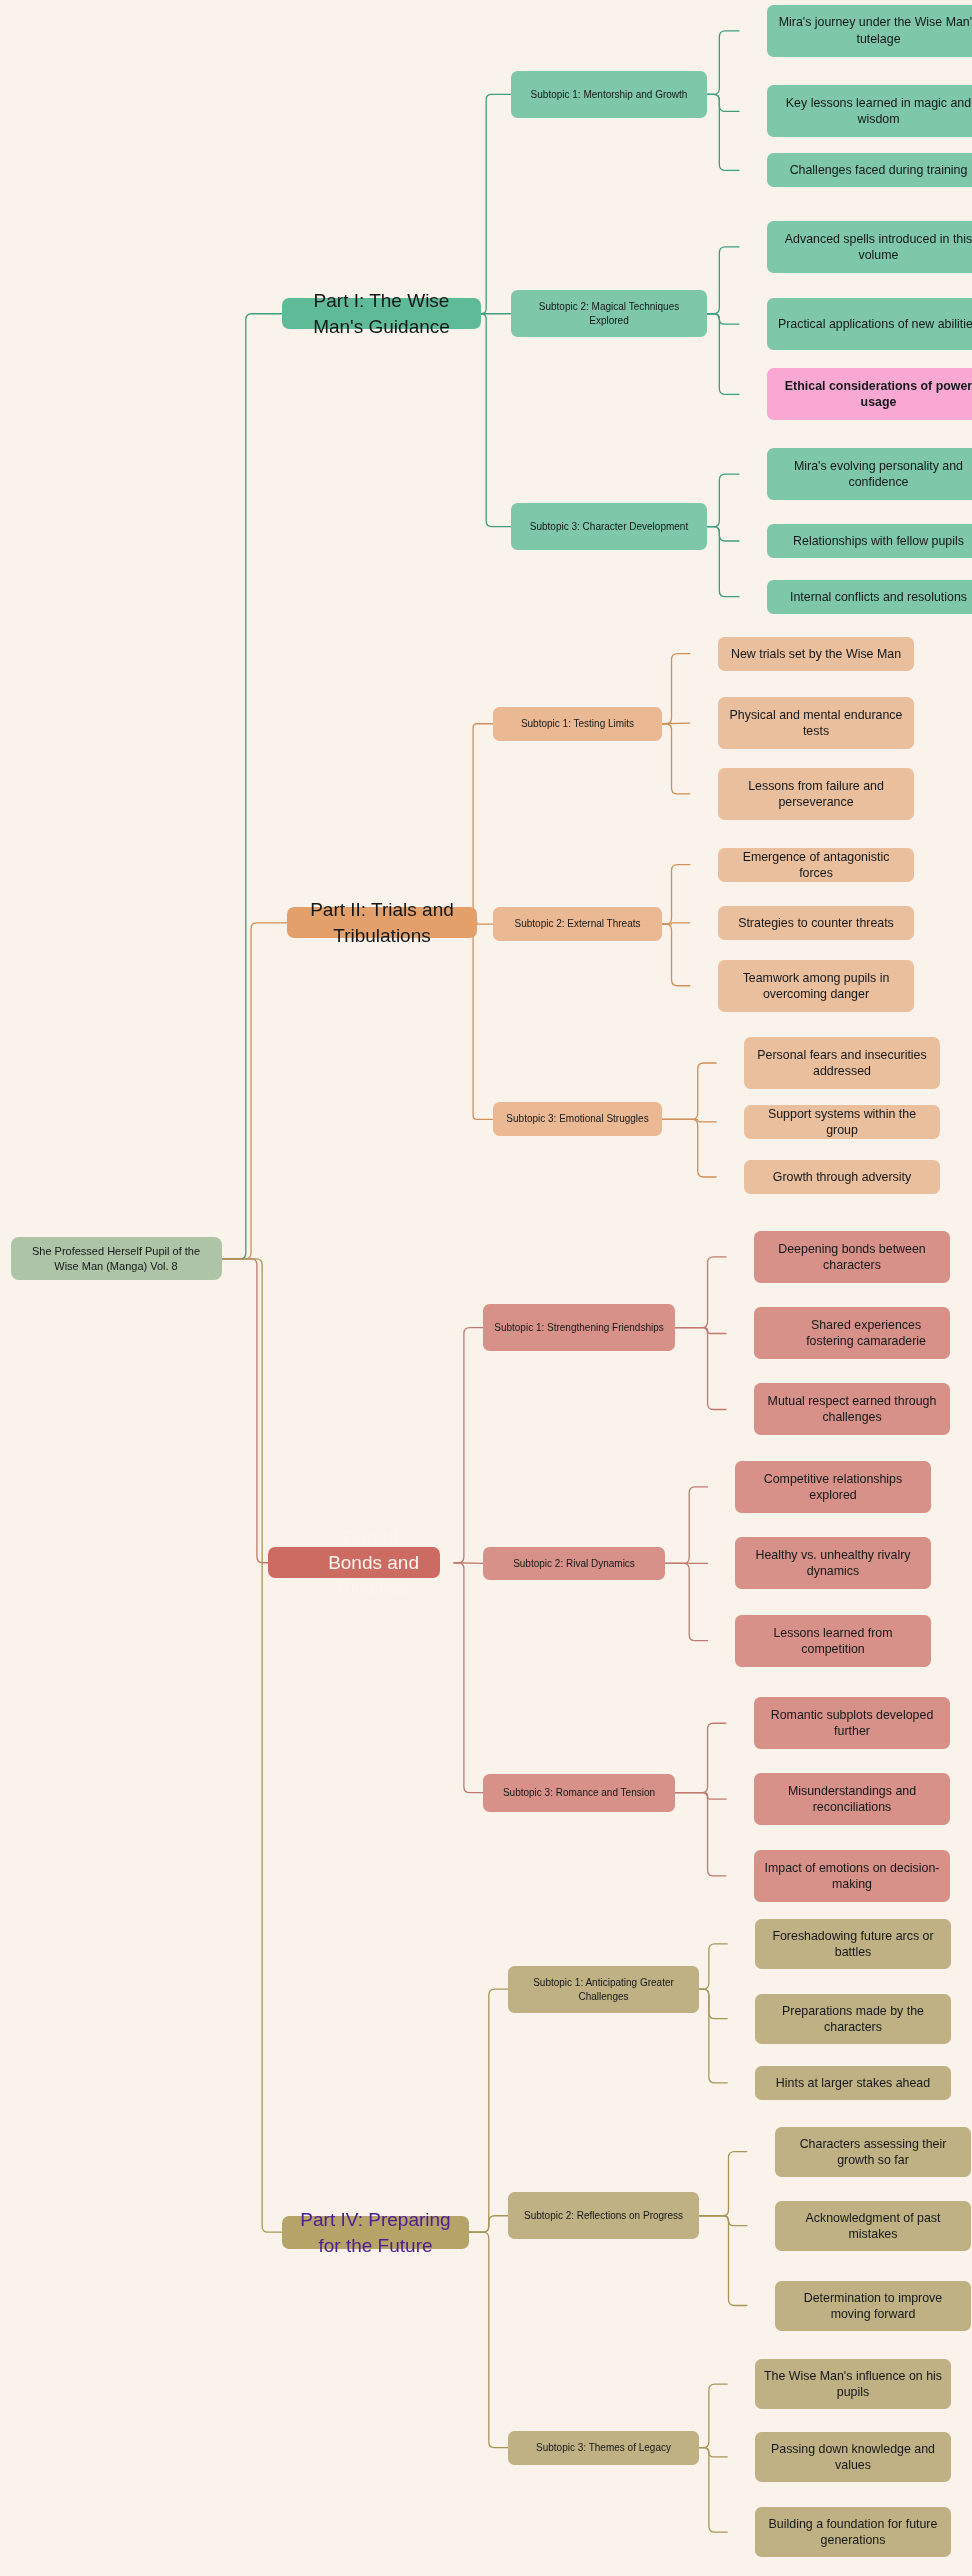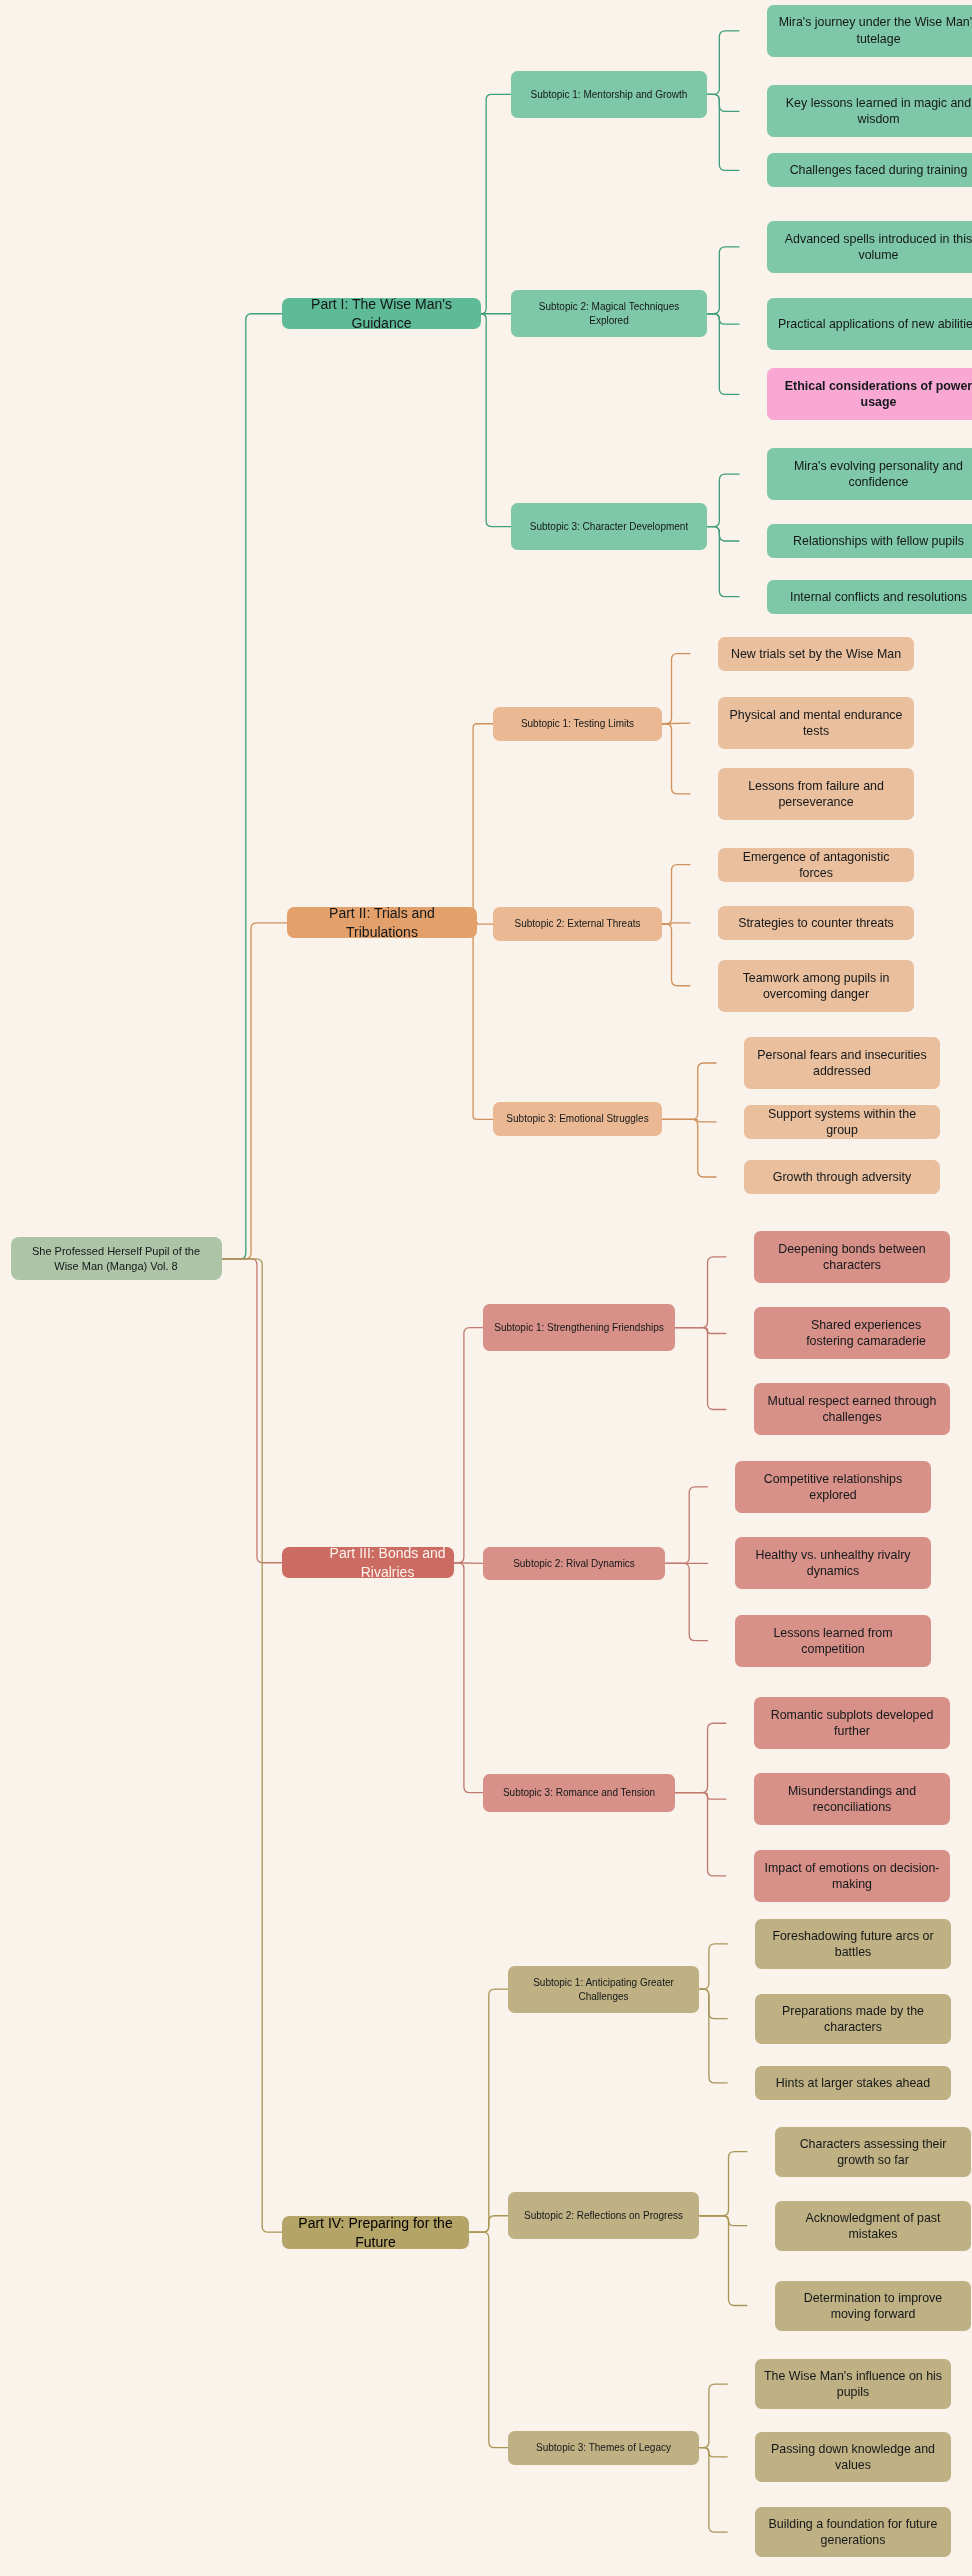--- a/index.html
+++ b/index.html
@@ -43,21 +43,21 @@
     word-wrap: break-word;
   }
 
   .node-root {
     border-radius: 7.9px;
     font-size: 11px;
     background: #adc4a7;
   }
 
   .node-part {
-    font-size: 14px;
+    font-size: 19px;
     border-radius: 7.2px;
   }
 
   .node-sub {
     font-size: 10px;
   }
 
   .node-leaf {
     font-size: 12.4px;
     margin-left: 28px;
@@ -198,21 +198,21 @@
       </div>
       <div class="node node-leaf" style="left: 716px; top: 1037px; width: 196px; height: 52px; background: rgb(234, 191, 158);">
         <span>Personal fears and insecurities addressed</span>
       </div>
       <div class="node node-leaf" style="left: 716px; top: 1105px; width: 196px; height: 34px; background: rgb(234, 191, 158);">
         <span>Support systems within the group</span>
       </div>
       <div class="node node-leaf" style="left: 716px; top: 1160px; width: 196px; height: 34px; background: rgb(234, 191, 158);">
         <span>Growth through adversity</span>
       </div>
-      <div class="node node-part" style="left: 282px; top: 1547px; width: 172px; height: 31px; background: rgb(204, 107, 97); color: rgb(251, 244, 239); padding-left: 47px;">
+      <div class="node node-part" style="left: 268px; top: 1547px; width: 172px; height: 31px; background: rgb(204, 107, 97); color: rgb(251, 244, 239); padding-left: 47px;">
         <span>Part III: Bonds and Rivalries</span>
       </div>
       <div class="node node-sub" style="left: 483px; top: 1304px; width: 192px; height: 47px; background: rgb(215, 145, 137);">
         <span>Subtopic 1: Strengthening Friendships</span>
       </div>
       <div class="node node-leaf" style="left: 726px; top: 1231px; width: 196px; height: 52px; background: rgb(215, 145, 137);">
         <span>Deepening bonds between characters</span>
       </div>
       <div class="node node-leaf" style="left: 726px; top: 1307px; width: 196px; height: 52px; background: rgb(215, 145, 137); padding-left: 36px;">
         <span>Shared experiences fostering camaraderie</span>
@@ -237,21 +237,21 @@
       </div>
       <div class="node node-leaf" style="left: 726px; top: 1697px; width: 196px; height: 52px; background: rgb(215, 145, 137);">
         <span>Romantic subplots developed further</span>
       </div>
       <div class="node node-leaf" style="left: 726px; top: 1773px; width: 196px; height: 52px; background: rgb(215, 145, 137);">
         <span>Misunderstandings and reconciliations</span>
       </div>
       <div class="node node-leaf" style="left: 726px; top: 1850px; width: 196px; height: 52px; background: rgb(215, 145, 137);">
         <span>Impact of emotions on decision-making</span>
       </div>
-      <div class="node node-part" style="left: 282px; top: 2216px; width: 187px; height: 33px; background: rgb(181, 164, 104); color: #000000;">
+      <div class="node node-part" style="left: 282px; top: 2216px; width: 187px; height: 33px; background: rgb(181, 164, 104); color: #4c1d95;">
         <span>Part IV: Preparing for the Future</span>
       </div>
       <div class="node node-sub" style="left: 508px; top: 1966px; width: 191px; height: 47px; background: rgb(191, 177, 131);">
         <span>Subtopic 1: Anticipating Greater Challenges</span>
       </div>
       <div class="node node-leaf" style="left: 727px; top: 1919px; width: 196px; height: 50px; background: rgb(191, 177, 131);">
         <span>Foreshadowing future arcs or battles</span>
       </div>
       <div class="node node-leaf" style="left: 727px; top: 1994px; width: 196px; height: 50px; background: rgb(191, 177, 131);">
         <span>Preparations made by the characters</span>

